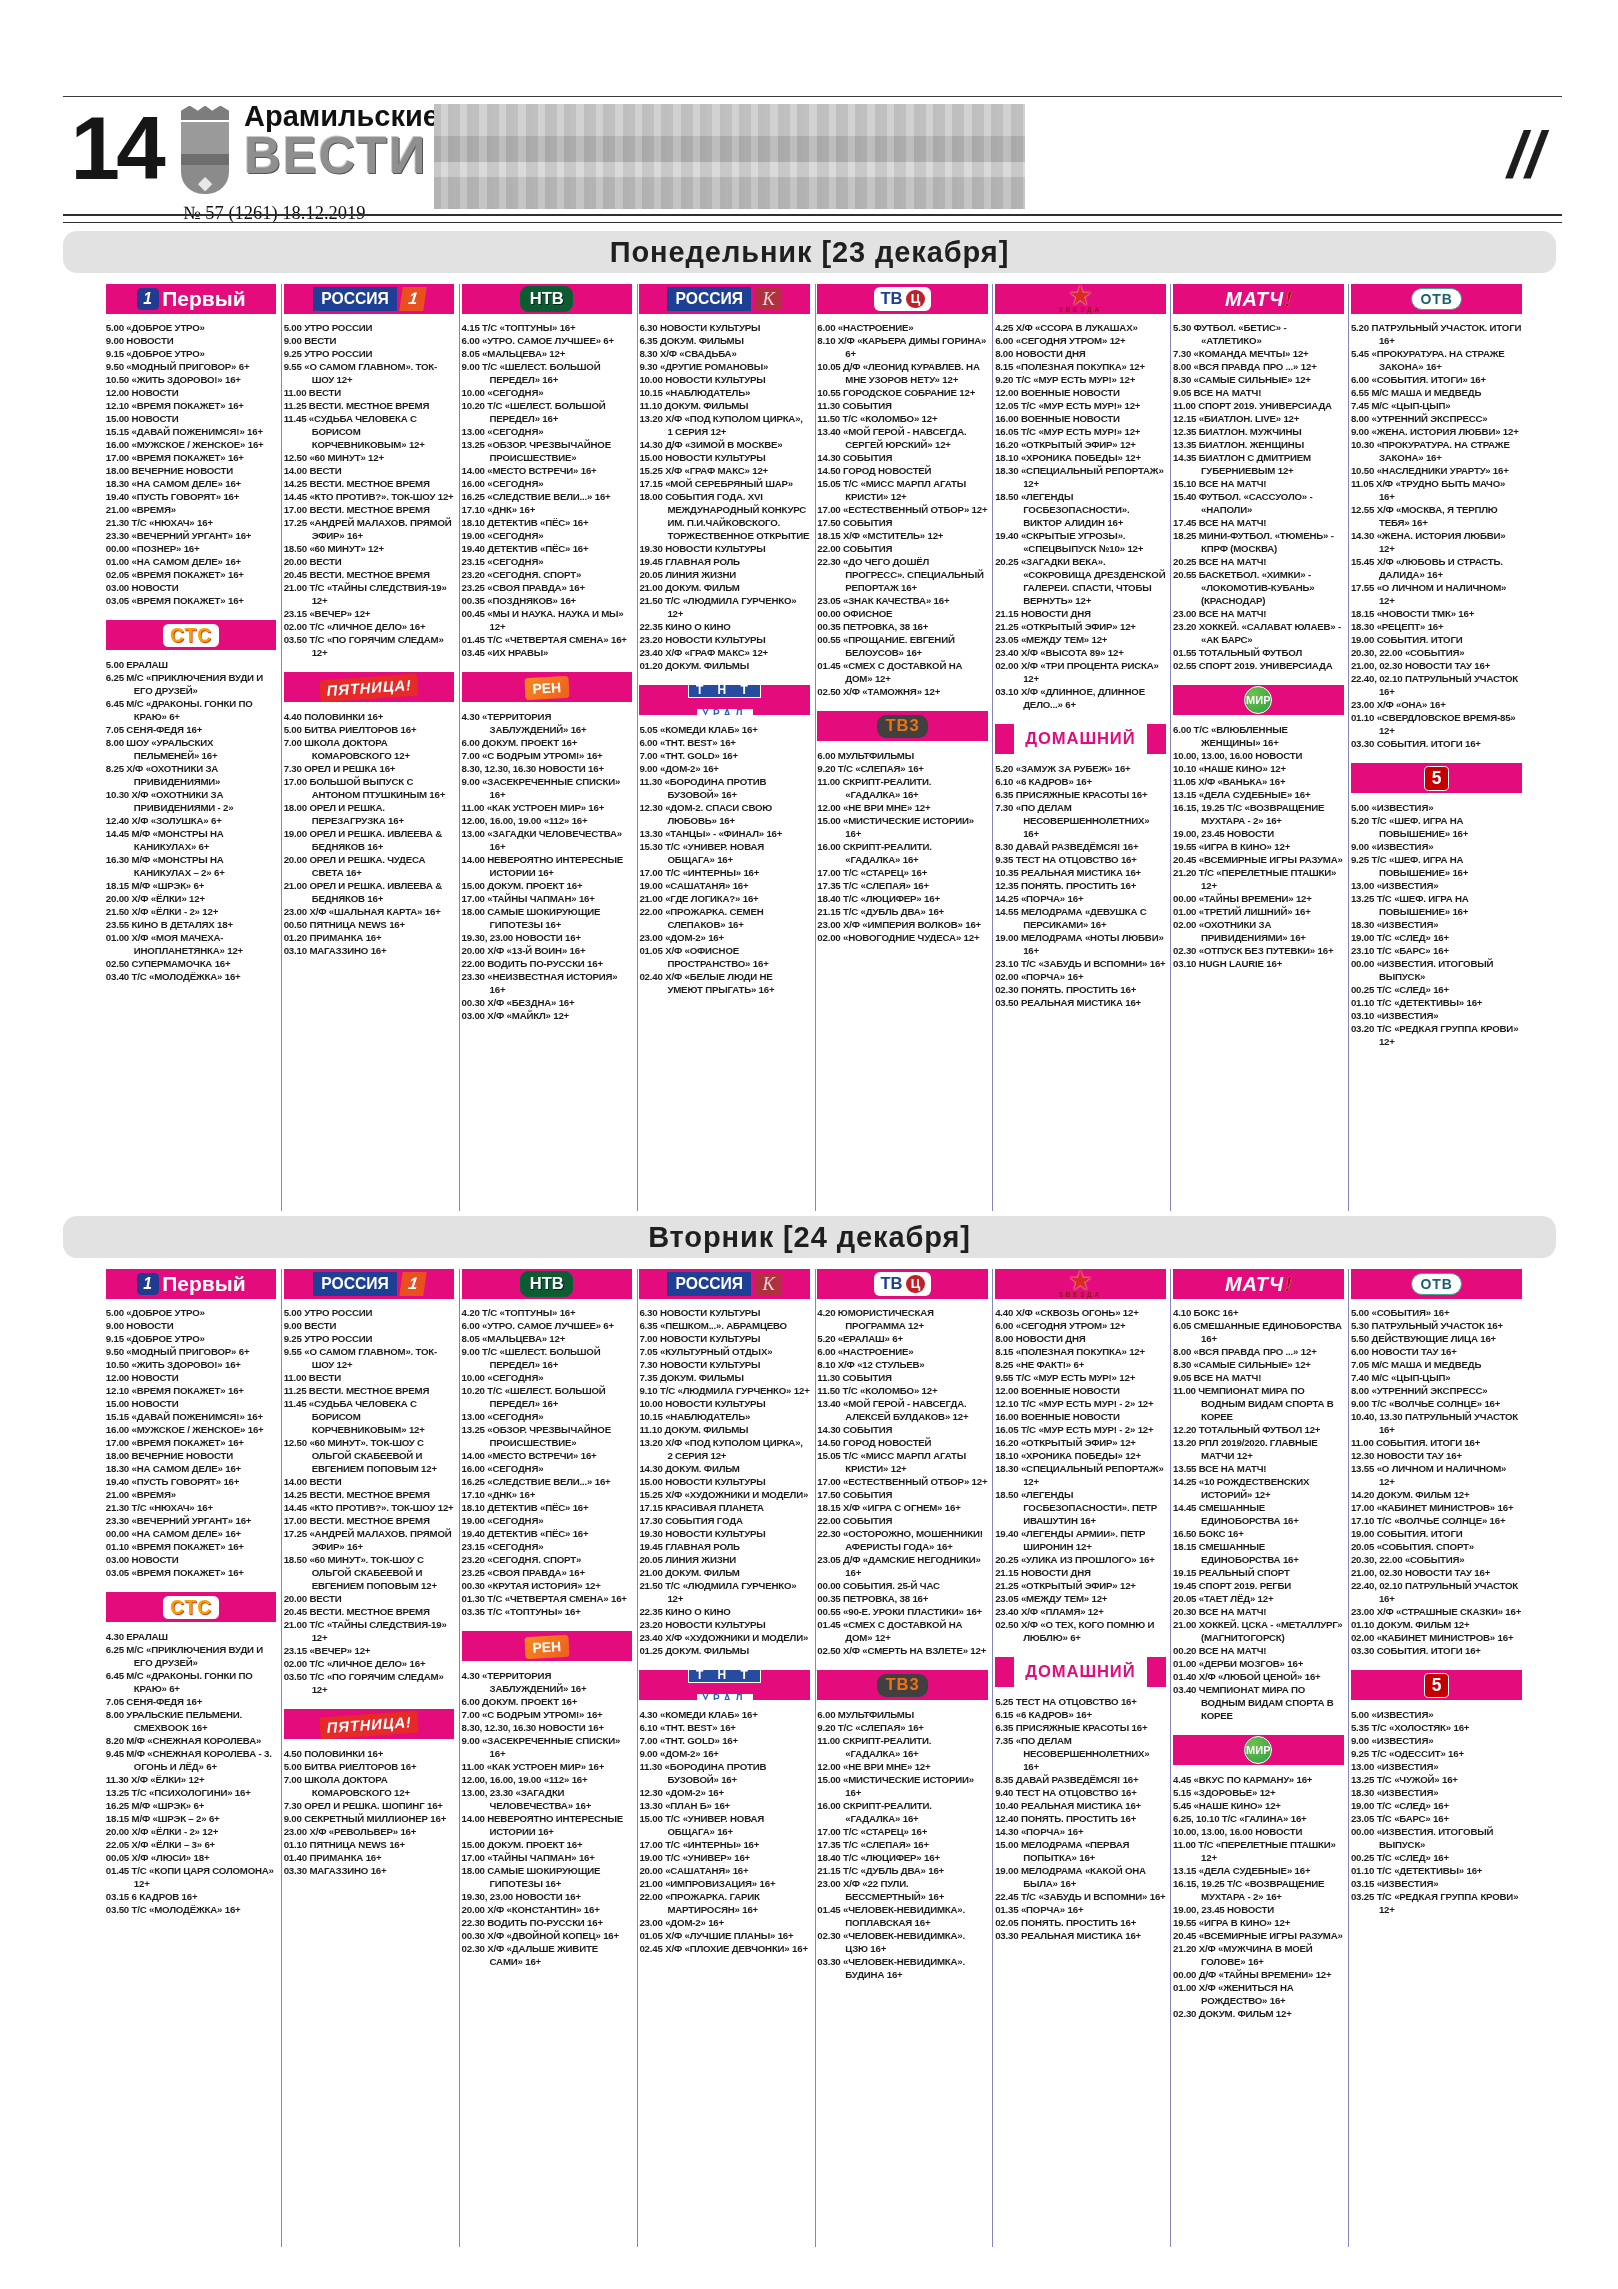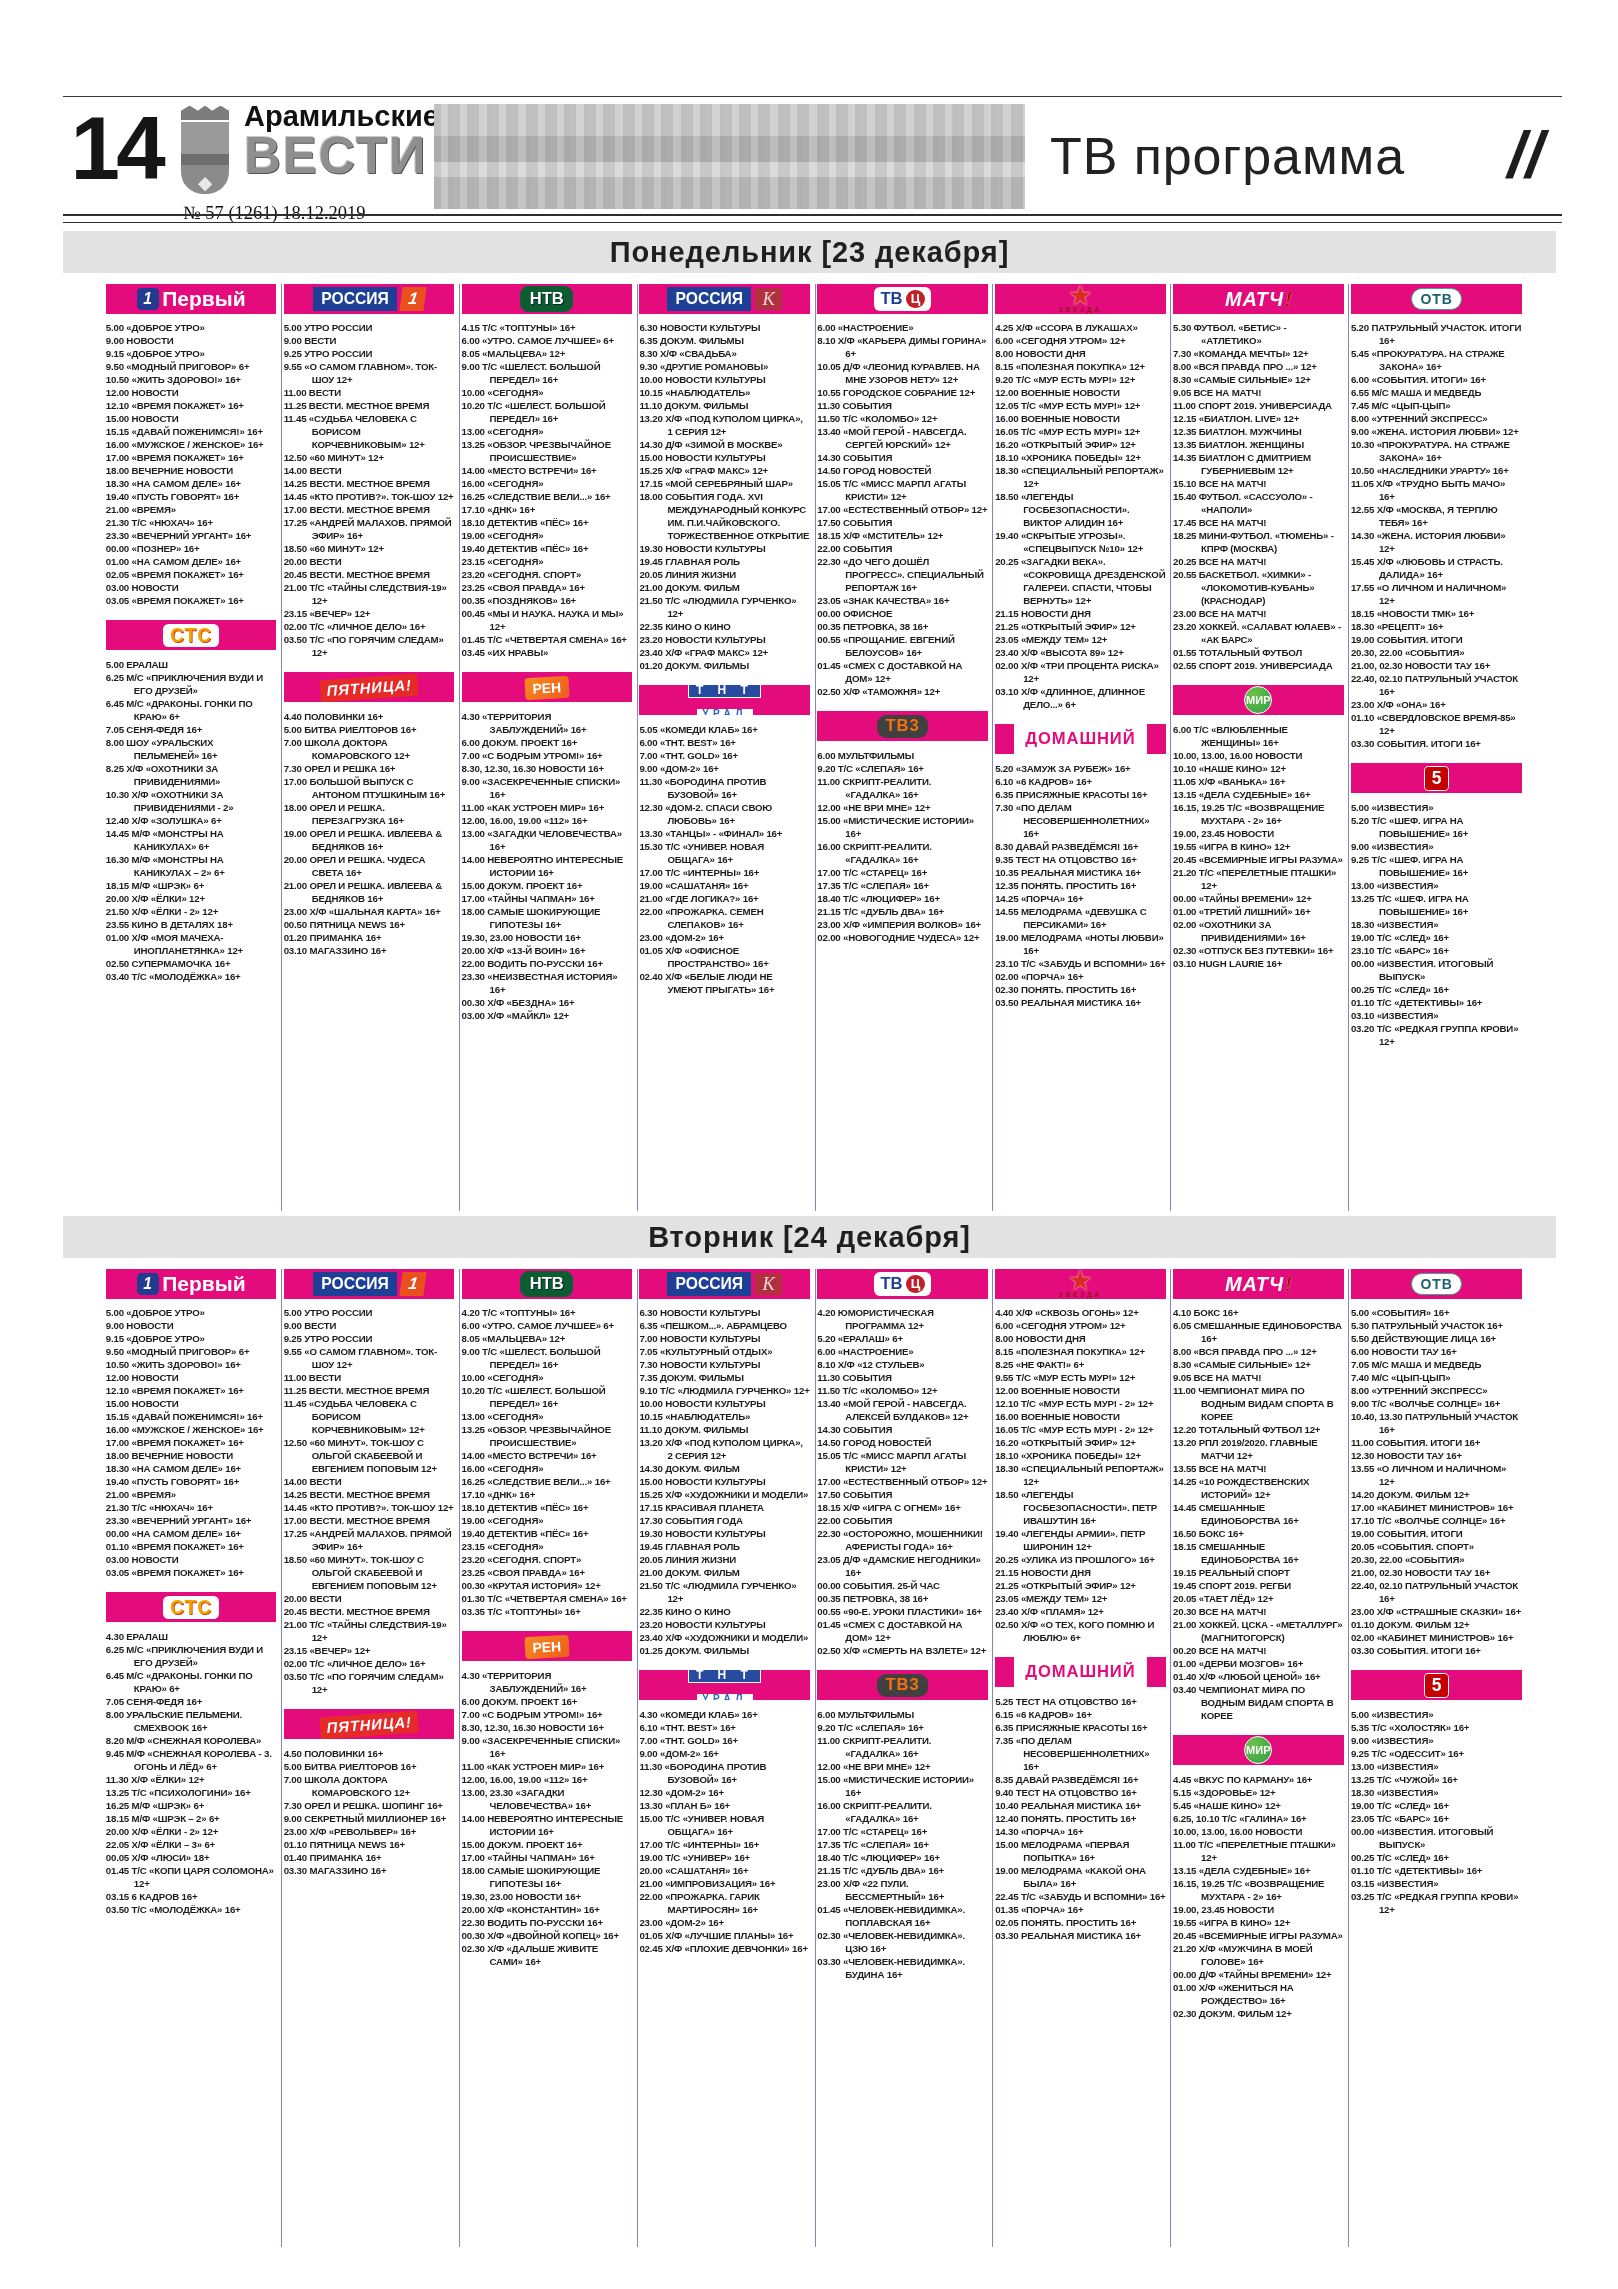--- a/index.html
+++ b/index.html
@@ -23,21 +23,21 @@
   #photo:after{content:"";position:absolute;inset:0;
          background:repeating-linear-gradient(90deg,rgba(120,120,120,.25) 0 6.5px,rgba(190,190,190,.25) 6.5px 14px,rgba(90,90,90,.2) 14px 19.4px);}
   #tvtitle{position:absolute;right:157px;top:26px;font-size:52px;color:#222;font-weight:normal;letter-spacing:0.9px;}
   #slashes{position:absolute;right:18.5px;top:16.6px;font-size:65px;font-weight:bold;color:#1d1d1d;font-style:italic;}
   #dblrule{position:absolute;left:63px;right:57px;top:214px;height:5.5px;border-top:2.8px solid #2e2e2e;border-bottom:1.8px solid #2e2e2e;}
   
   .day{position:absolute;left:63px;width:1493px;}
   .day0{top:231px;}
   .day1{top:1216px;}
   .day-band{height:42px;background:#e2e2e2;display:flex;align-items:center;justify-content:center;
-            font-size:29px;font-weight:bold;color:#1f1f1f;letter-spacing:0.9px;}
+            font-size:29px;font-weight:bold;color:#1f1f1f;letter-spacing:0.9px;border-radius:14px;}
   .grid{margin:11px 0 0 41px;width:1423px;display:grid;grid-template-columns:repeat(8,1fr);}
   .day0 .grid{height:927px;}
   .day1 .grid{height:978px;}
   .col{border-right:0.9px solid #8585bf;padding:0 4.6px 0 1.8px;overflow:hidden;}
   .col:last-child{border-right:none;}
   
   .bar{height:30px;background:#e40b7d;margin:0 0 5.5px 0;display:flex;align-items:center;justify-content:center;gap:4.6px;overflow:hidden;}
   .bar + .plist{margin-bottom:13px;}
   .logo{display:flex;align-items:center;justify-content:center;gap:3.7px;}
   .lp{display:inline-block;white-space:nowrap;}
@@ -90,21 +90,20 @@
     <div id="crest">
       <div class="crown"></div>
       <div class="shield">◆</div>
     </div>
     <div id="brand">
       <div class="b1">Арамильские</div>
       <div class="b2">ВЕСТИ</div>
     </div>
     <div id="issue">№ 57 (1261) 18.12.2019</div>
     <div id="photo"></div>
-    <div id="tvtitle">ТВ программа</div>
     <div id="slashes">//</div>
   </div>
   <div id="dblrule"></div>
 
   <main id="tvgrid">
       <section class="day day0">
         <div class="day-band">Понедельник  [23 декабря]</div>
         <div class="grid">
           <div class="col">
             <div class="bar">

